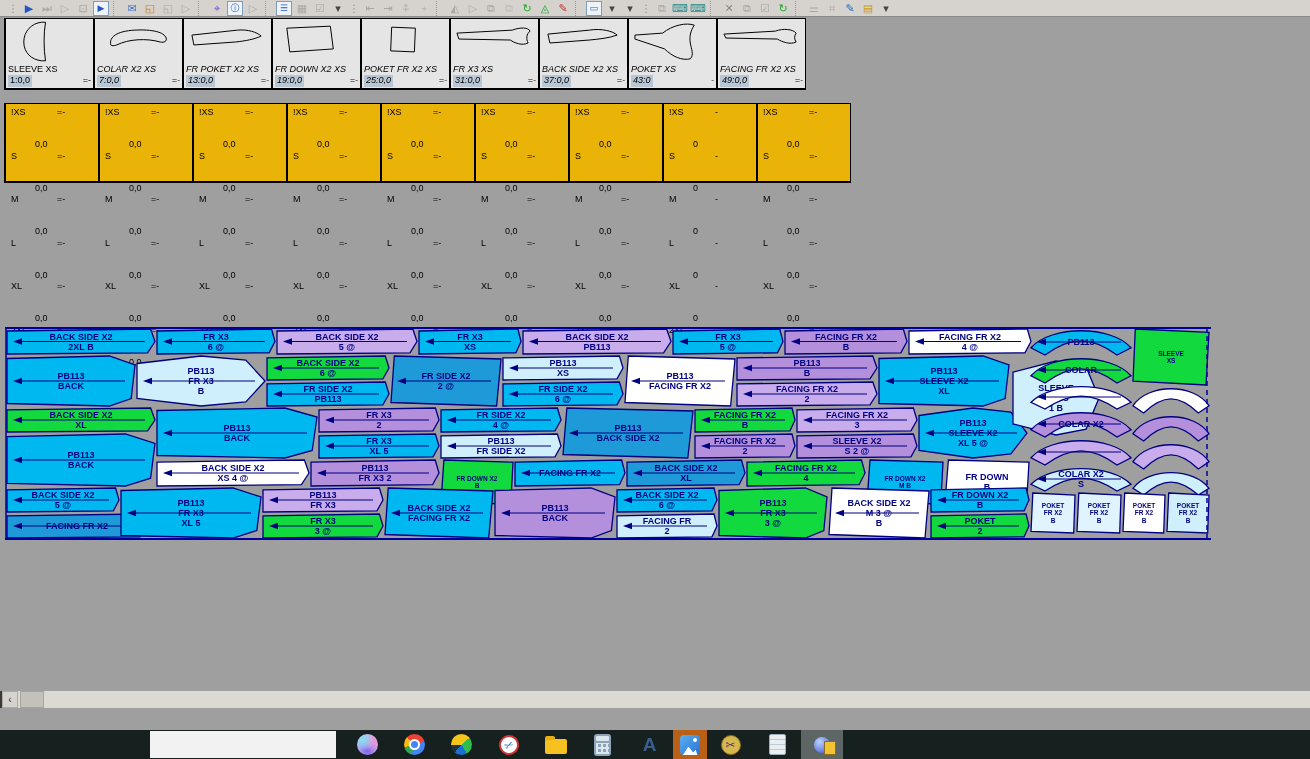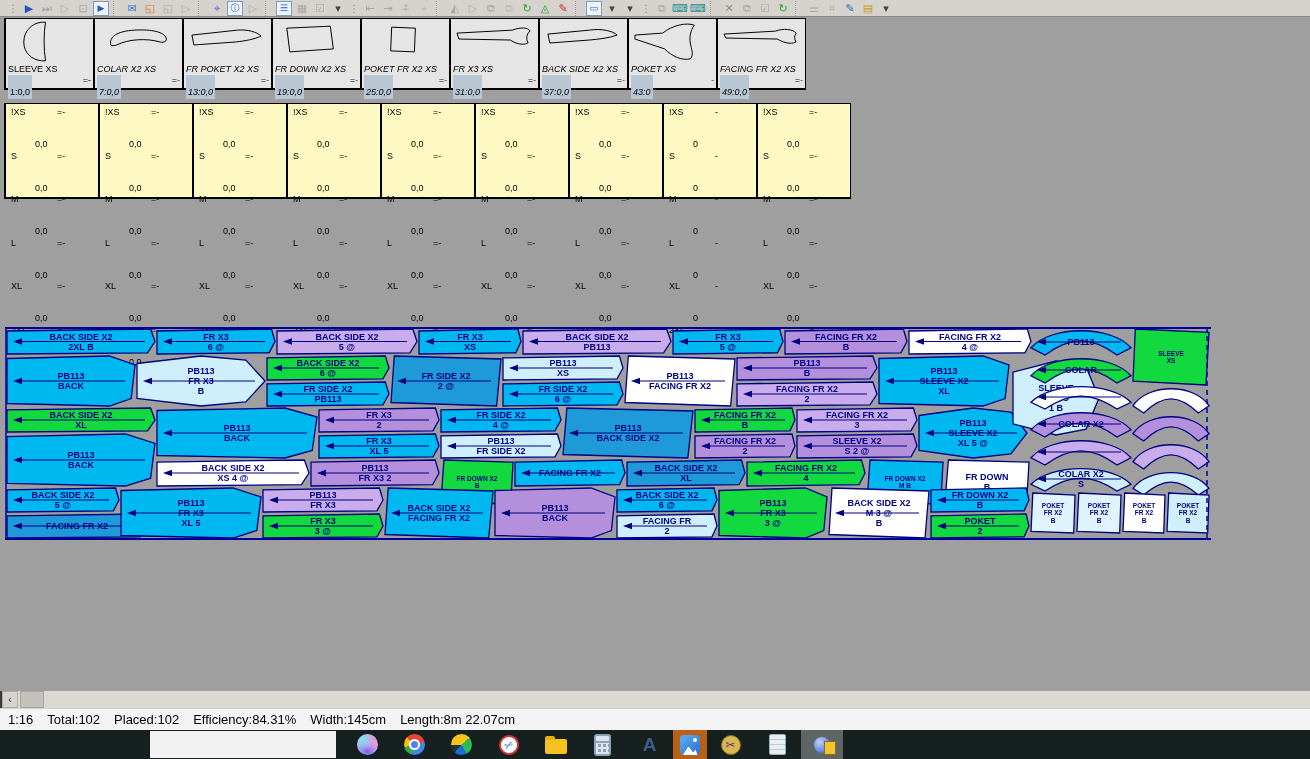--- a/index.html
+++ b/index.html
@@ -16,27 +16,27 @@
   .tb-grip{color:#8a8a84;font-size:10px;margin:0 2px;}
 
   
   .cards-row{position:absolute;left:4px;top:18px;display:flex;}
   .card{width:87px;height:69px;background:#e5e5e5;border:1px solid #000;border-left-width:2px;
     border-bottom-width:2px;box-sizing:content-box;position:relative;}
   .card + .card{border-left-width:1px;font-style:italic;}
   .card svg{display:block;}
   .card-name{position:absolute;left:2px;bottom:14px;font-size:9px;color:#000;white-space:nowrap;}
   .card-idrow{position:absolute;left:2px;right:2px;bottom:1px;height:12px;font-size:9px;display:flex;justify-content:space-between;}
-  .card-id{background:#b9c7d4;padding:12px 2px;}
+  .card-id{background:#b9c7d4;padding:0 2px;}
   .card-suffix{color:#000;}
 
   
   .tables-row{position:absolute;left:4px;top:103px;display:flex;}
-  .sizetable{width:87px;height:74px;background:#fef9c3;border:1px solid #000;border-left-width:2px;
-    border-bottom-width:2px;box-sizing:content-box;padding:3px 0 16px 5px;}
+  .sizetable{width:87px;height:74px;background:#eab308;border:1px solid #000;border-left-width:2px;
+    border-bottom-width:2px;box-sizing:content-box;padding:3px 0 0 5px;}
   .sizetable + .sizetable{border-left-width:1px;}
   .srow{font-size:9px;line-height:11.5px;color:#000;display:flex;}
   .srow .sz{width:24px;}
   .srow .vl{width:22px;margin-top:32px;}
 
   
   .marker{position:absolute;left:5px;top:327px;width:1206px;height:213px;text-align:center;}
 
   
   .hscroll{position:absolute;left:0;top:691px;width:1310px;height:17px;background:#dcd9d3;
@@ -991,28 +991,20 @@
         <line x1="1" y1="0" x2="1" y2="213" stroke="#0000a0" stroke-width="1.5"></line>
         <line x1="1202" y1="0" x2="1202" y2="213" stroke="#0000a0" stroke-width="1.5" stroke-dasharray="5 4"></line>
       </svg>
   </div>
 
   <div class="hscroll">
     <div class="hs-btn">‹</div>
     <div class="hs-thumb"></div>
   </div>
 
-  <div class="statusbar" id="statusBar">
-      <span>1:16</span>
-      <span>Total:102</span>
-      <span>Placed:102</span>
-      <span>Efficiency:84.31%</span>
-      <span>Width:145cm</span>
-      <span>Length:8m 22.07cm</span>
-    </div>
 
   <div class="taskbar" id="taskBar">
     <div class="tb-whitebox"></div>
   <div class="app">
         <span class="ic-copilot"></span>
       </div>
       <div class="app">
         <span class="ic-chrome"></span>
       </div>
       <div class="app">

